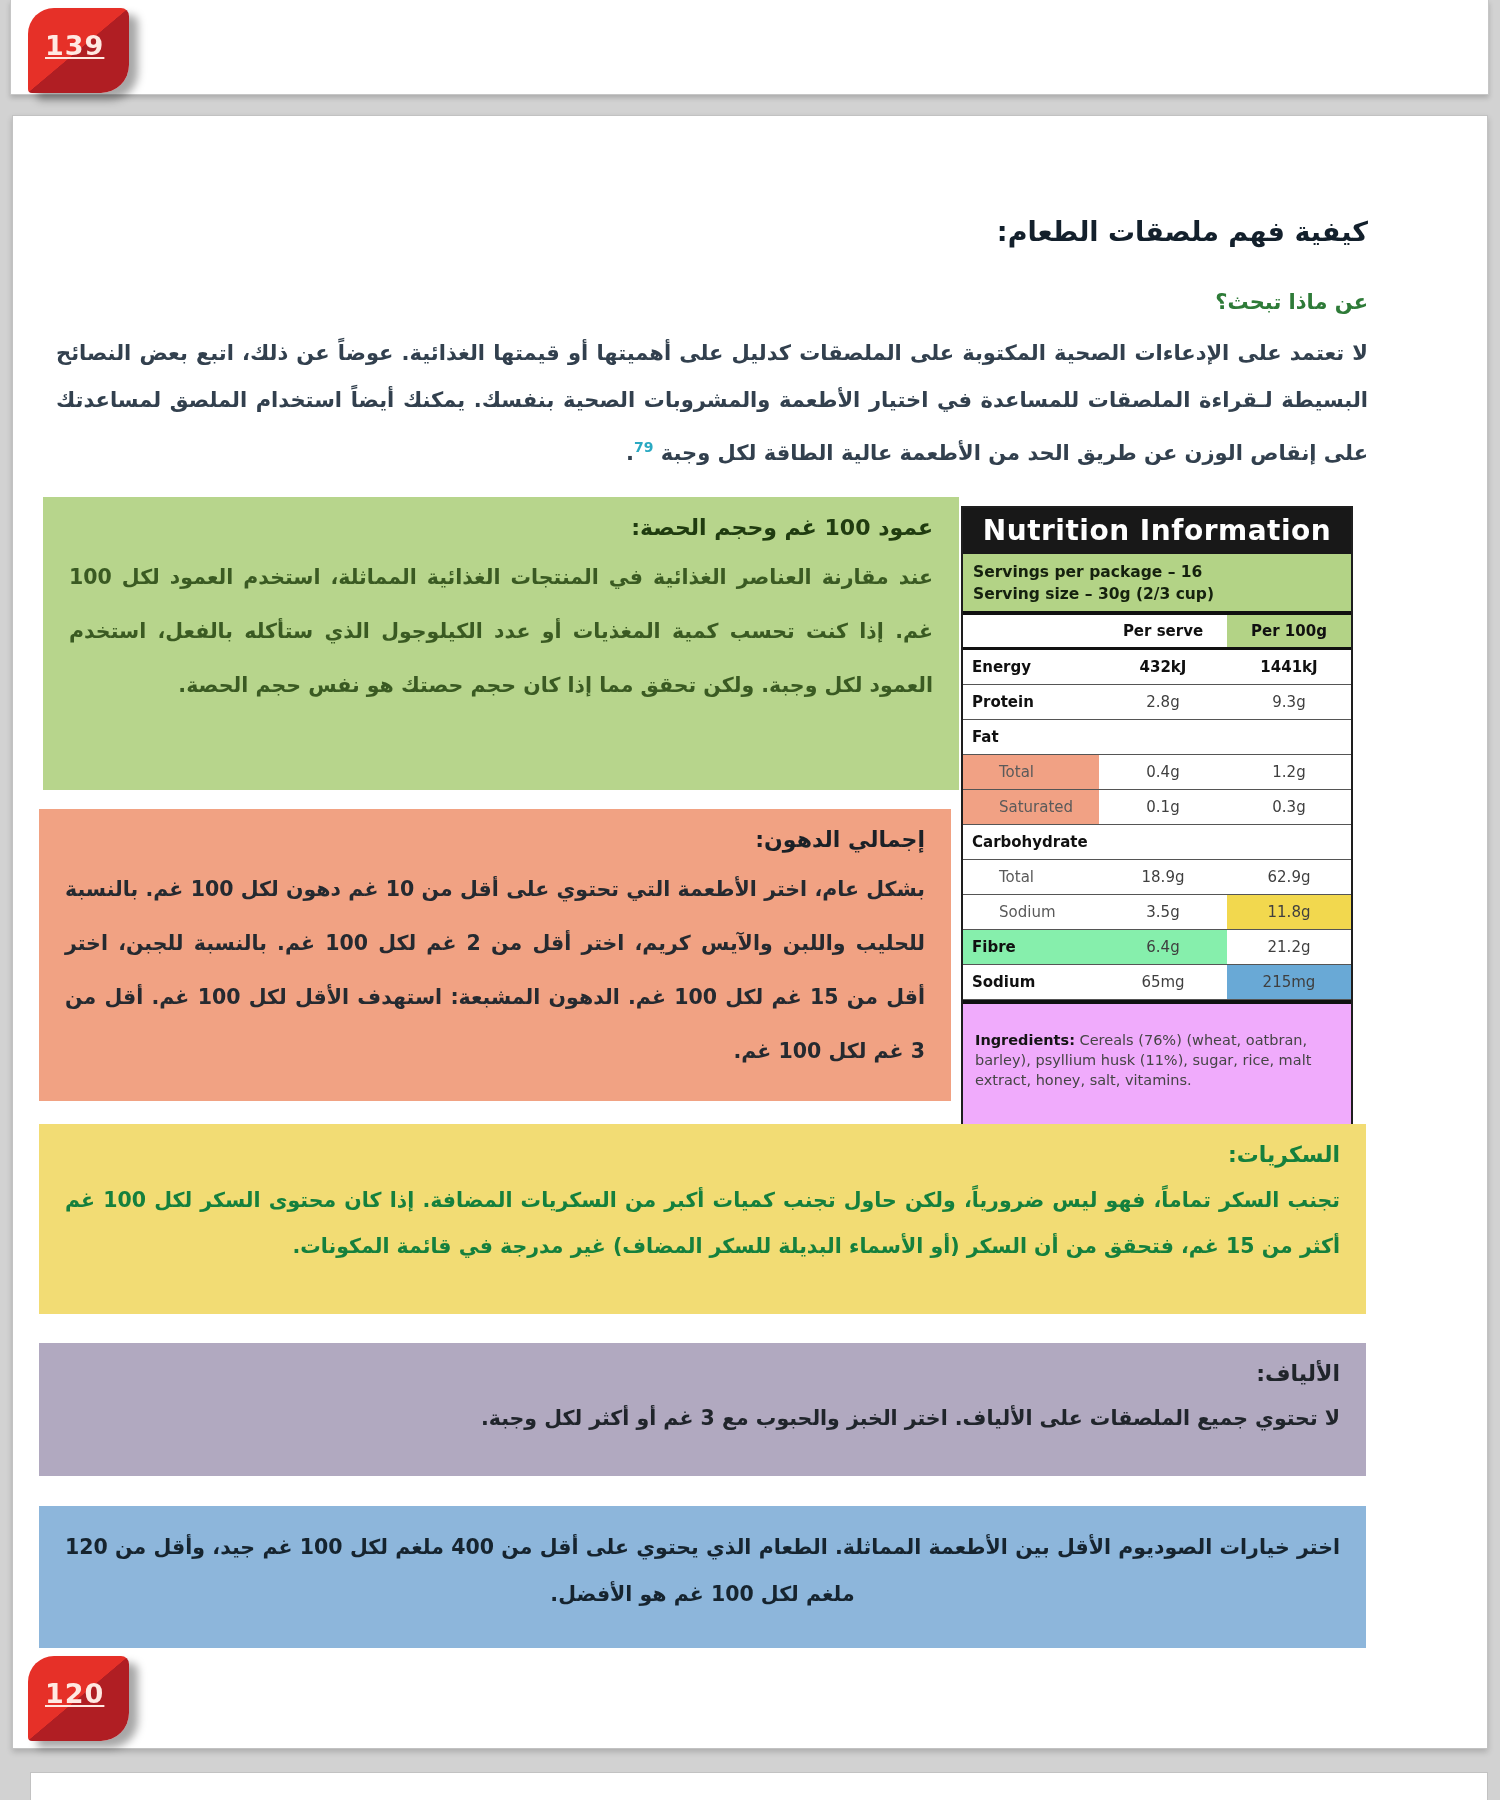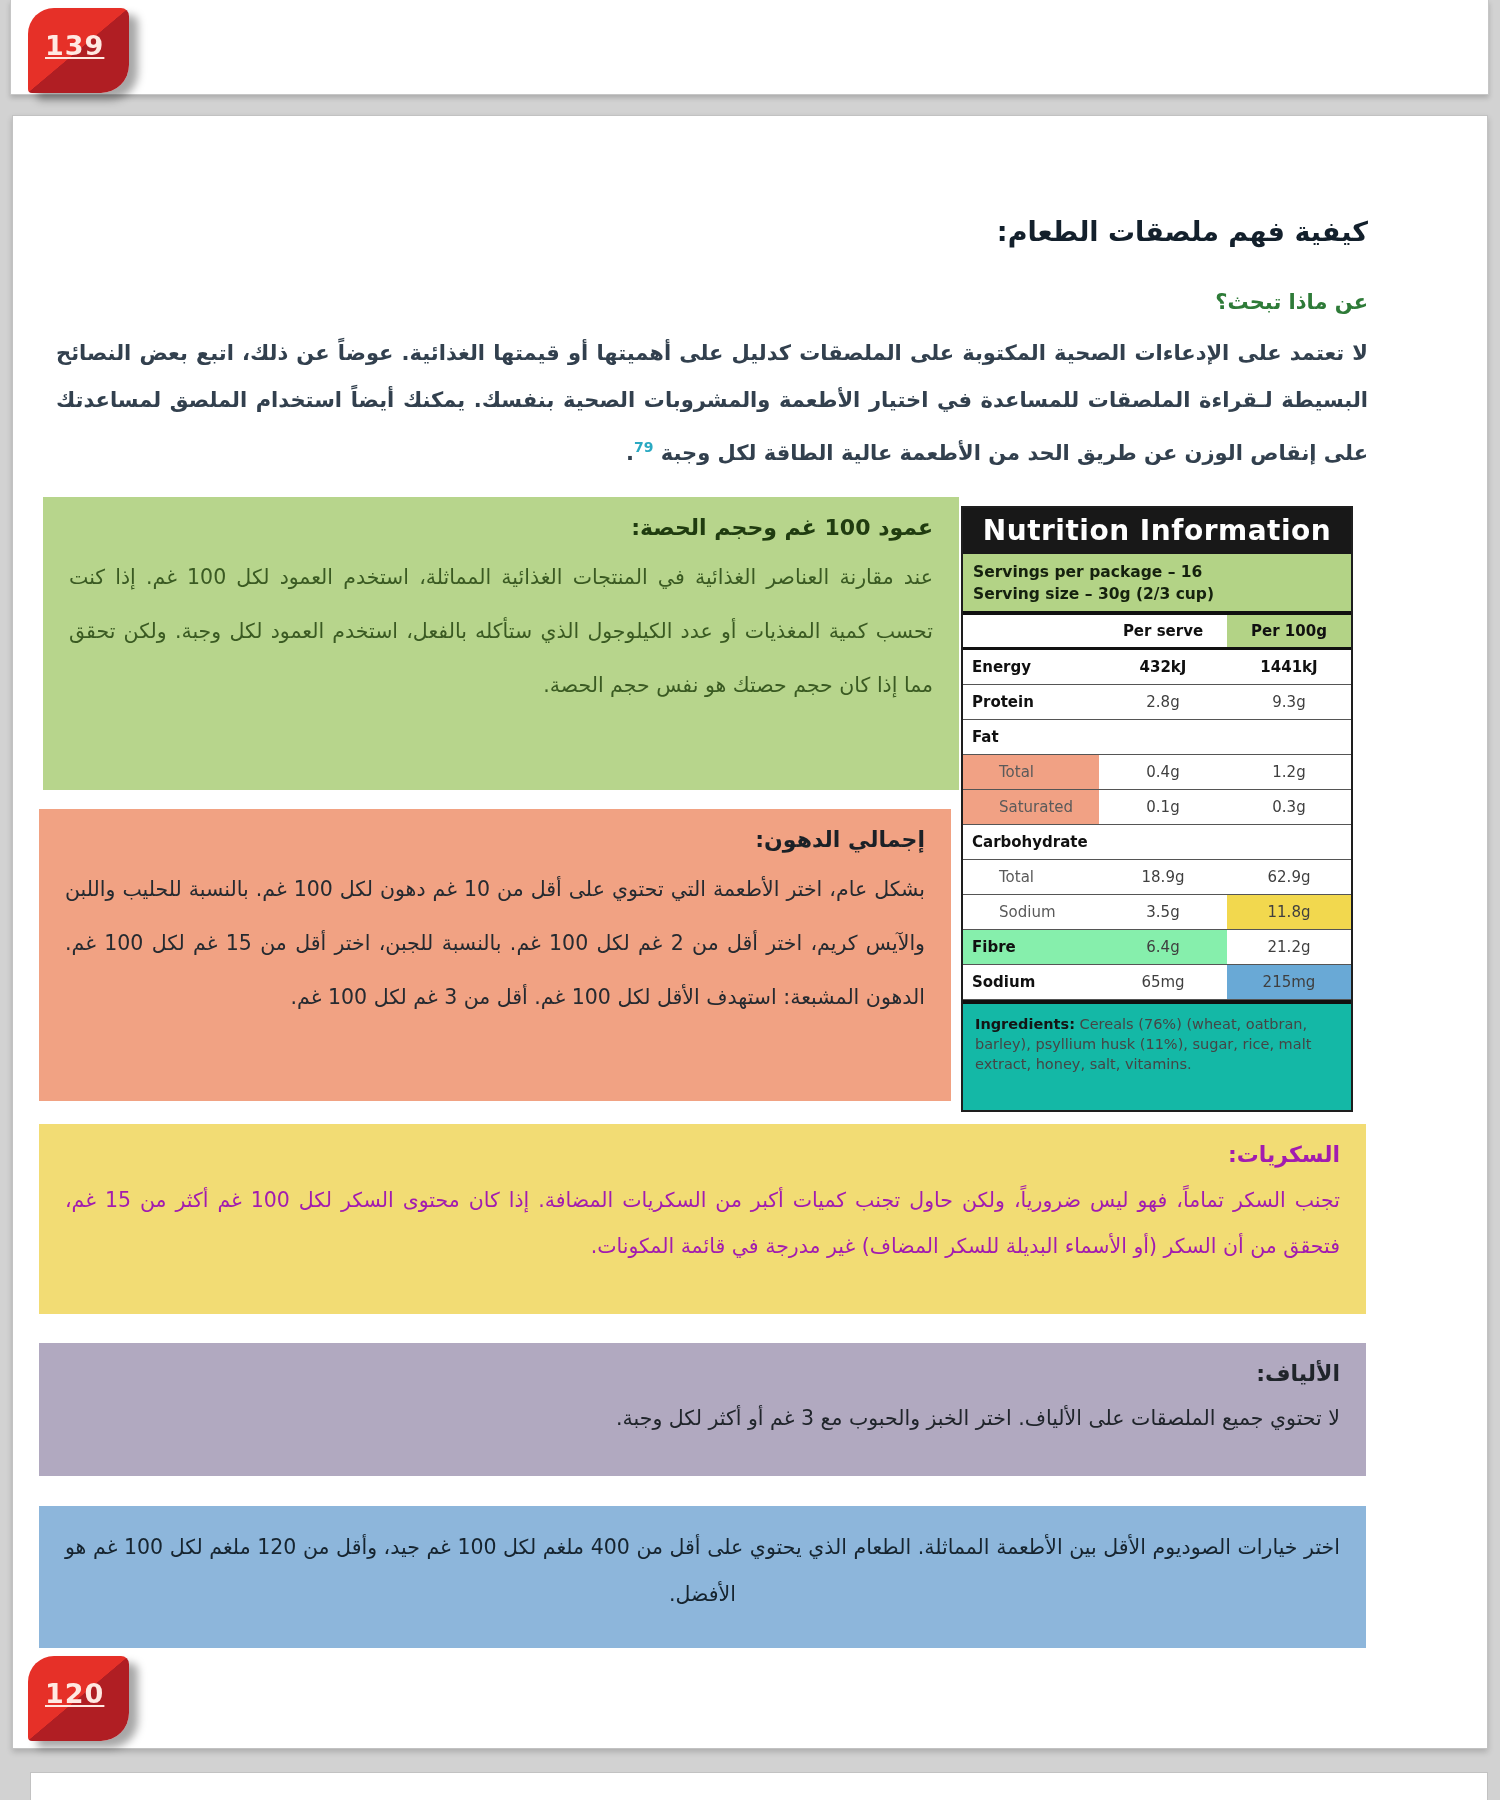--- a/index.html
+++ b/index.html
@@ -48,28 +48,28 @@
   }
   .doc-intro{
     position:absolute;right:119px;left:43px;top:214px;direction:rtl;
     font-size:21px;font-weight:700;color:#32404e;
     line-height:47px;text-align:justify;
   }
   .footnote{color:#2aa9c2;font-size:14px;font-weight:700;}
   
   .box{position:absolute;direction:rtl;box-sizing:border-box;padding:18px 26px;}
   .box h3{margin:0 0 10px 0;font-size:22px;font-weight:700;}
-  .box p{margin:0;font-size:20.5px;font-weight:400;text-align:justify;}
+  .box p{margin:0;font-size:20.5px;font-weight:700;text-align:justify;}
   .box-serving{left:30px;top:381px;width:916px;height:293px;background:#b7d58c;color:#3a5a22;}
   .box-serving h3{color:#203c10;}
   .box-serving p{line-height:54px;}
   .box-fat{left:26px;top:693px;width:912px;height:292px;background:#f1a283;color:#252a30;}
   .box-fat h3{color:#1b2127;}
   .box-fat p{line-height:54px;}
-  .box-sugars{left:26px;top:1008px;width:1327px;height:190px;background:#f2dc74;color:#a21caf;}
+  .box-sugars{left:26px;top:1008px;width:1327px;height:190px;background:#f2dc74;color:#15803d;}
   .box-sugars p{line-height:46px;}
   .box-fibre{left:26px;top:1227px;width:1327px;height:133px;background:#b1a9c0;color:#20252b;}
   .box-fibre p{line-height:44px;}
   .box-sodium{left:26px;top:1390px;width:1327px;height:142px;background:#8db6db;color:#16242f;}
   .box-sodium p{line-height:47px;text-align-last:center;}
   
   .nt{
     position:absolute;left:948px;top:390px;width:392px;box-sizing:border-box;
     border:2px solid #1e1e1e;background:#fff;direction:ltr;
   }
@@ -86,22 +86,22 @@
   .nt-cell-label.indent{padding-left:36px;color:#5a5a5a;}
   .nt-cell-serve{width:128px;justify-content:center;}
   .nt-cell-100{flex:1;justify-content:center;}
   .nt-cell.b{font-weight:700;color:#101010;}
   .bg-salmon{background:#f1a184;}
   .bg-yellow{background:#f2d84e;}
   .bg-purple{background:#86efac;}
   .bg-blue{background:#69a9d6;}
   .bg-green{background:#b3d386;}
   .nt-ingredients{
-    background:#14b8a6;border-top:4px solid #111;
-    padding:10px 12px;min-height:86px;
+    background:#f0abfc;border-top:4px solid #111;
+    padding:26px 12px;min-height:86px;
     font-size:14.5px;line-height:20px;color:#454545;
   }
   .nt-ingredients strong{color:#141414;}
 </style>
 </head>
 <body>
 
 <div class="top-strip"></div>
 
 <div class="badge badge-top">

